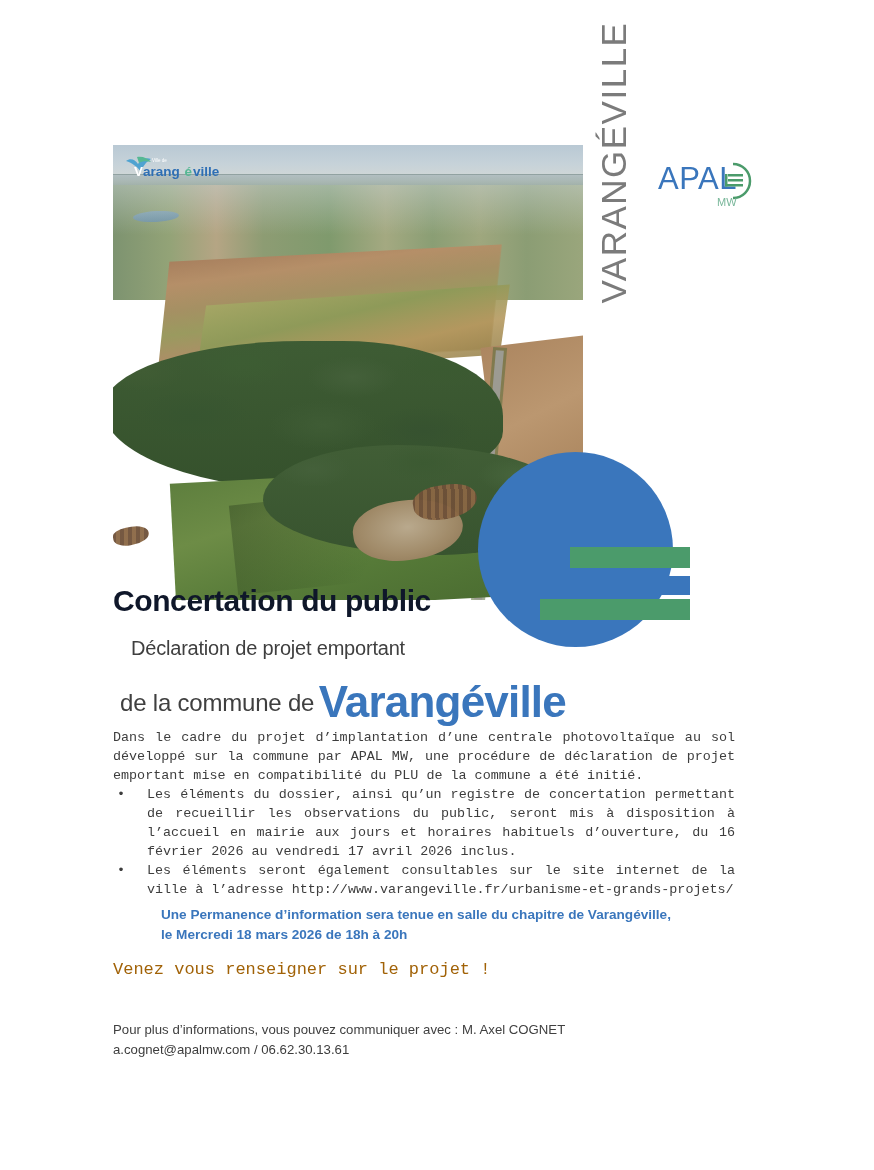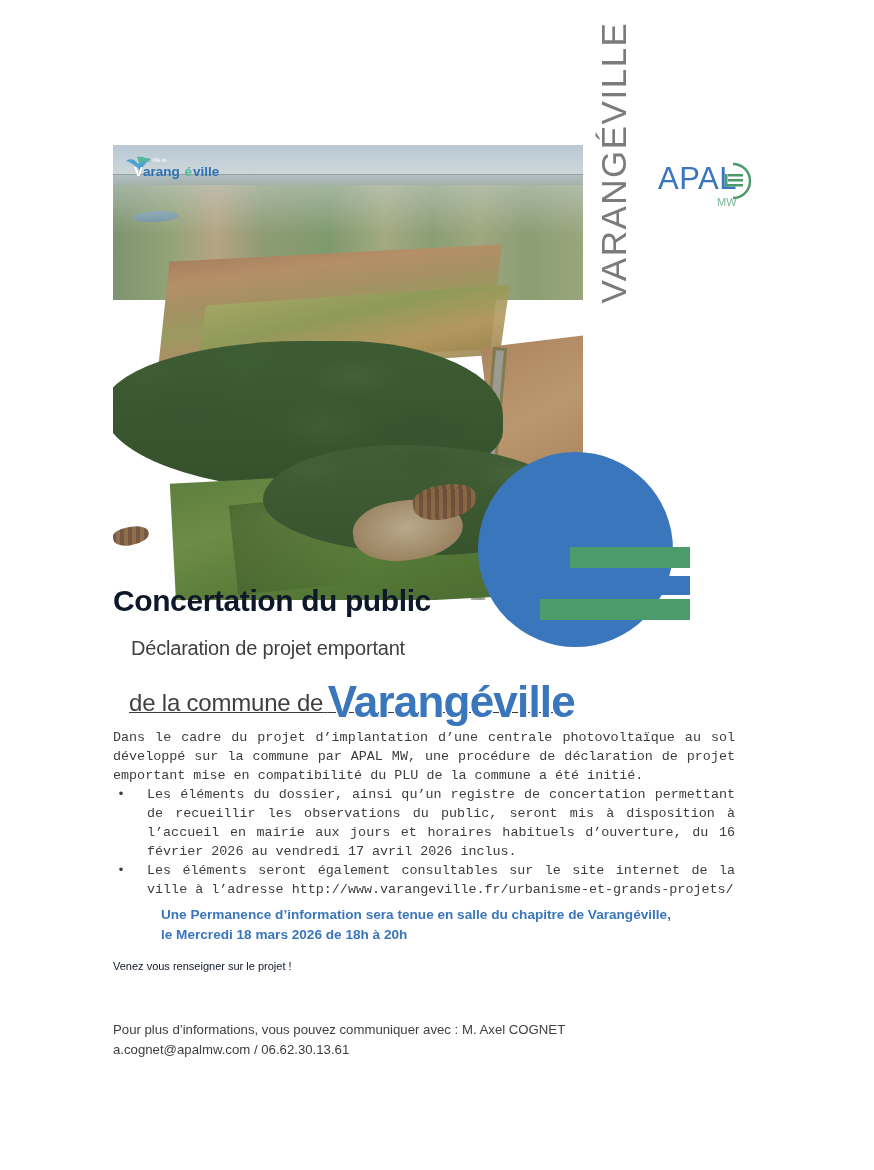--- a/index.html
+++ b/index.html
@@ -256,24 +256,23 @@
     margin: 0;
   }
   #subtitle-1, #subtitle-2 {
     font-size: 20px;
     color: #3f3f3f;
     line-height: 1.22;
     margin: 18px;
     letter-spacing: -.2px;
   }
   #commune-line {
-    margin: 16px;
+    margin: 7px;
     line-height: 1.08;
     white-space: nowrap;
-    text-decoration: underline;
   }
   #commune-prefix {
     font-size: 24px;
     color: #3f3f3f;
     letter-spacing: -.2px;
   }
   #commune-name {
     font-size: 44px;
     font-weight: bold;
     color: #3a76bc;
@@ -322,22 +321,23 @@
     font-weight: bold;
     color: #3a76bc;
     line-height: 1.45;
     margin-left: 48px;
   }
   #venez {
     position: absolute;
     left: 113px;
     top: 960px;
     width: 630px;
-    font-size: 11px;
-    color: #0f172a;
+    font-size: 17px;
+    color: #a16207;
+    font-family: Liberation Mono, monospace;
   }
   #contact {
     position: absolute;
     left: 113px;
     top: 1008px;
     width: 640px;
     font-size: 13.2px;
     line-height: 1.48;
     color: #3d3d3d;
   }

